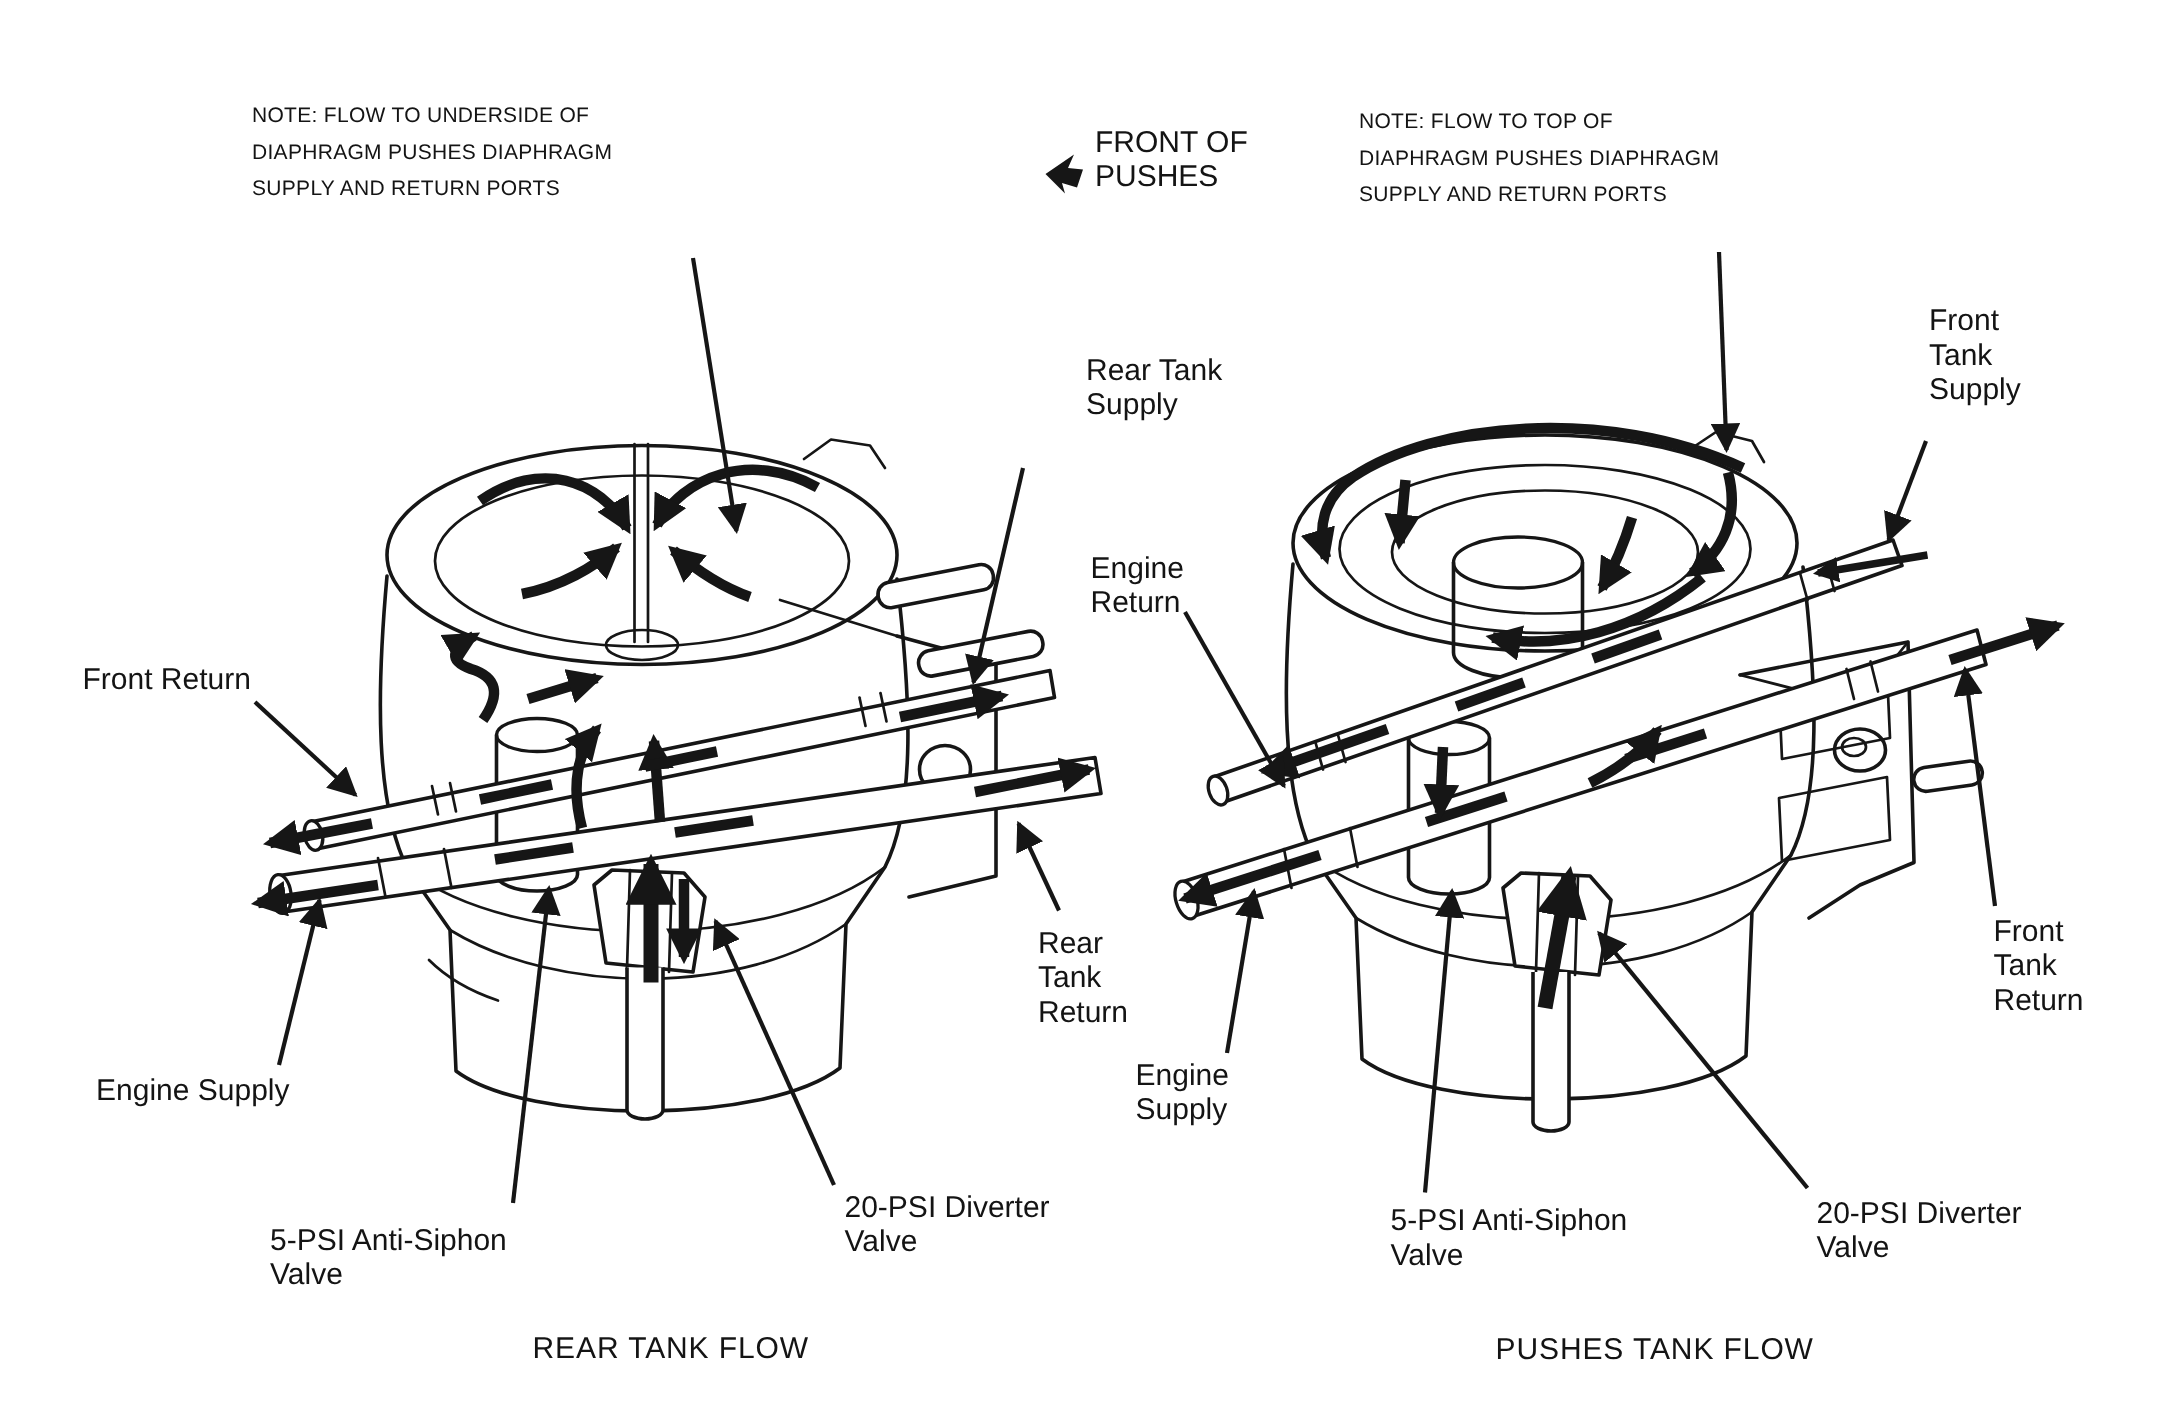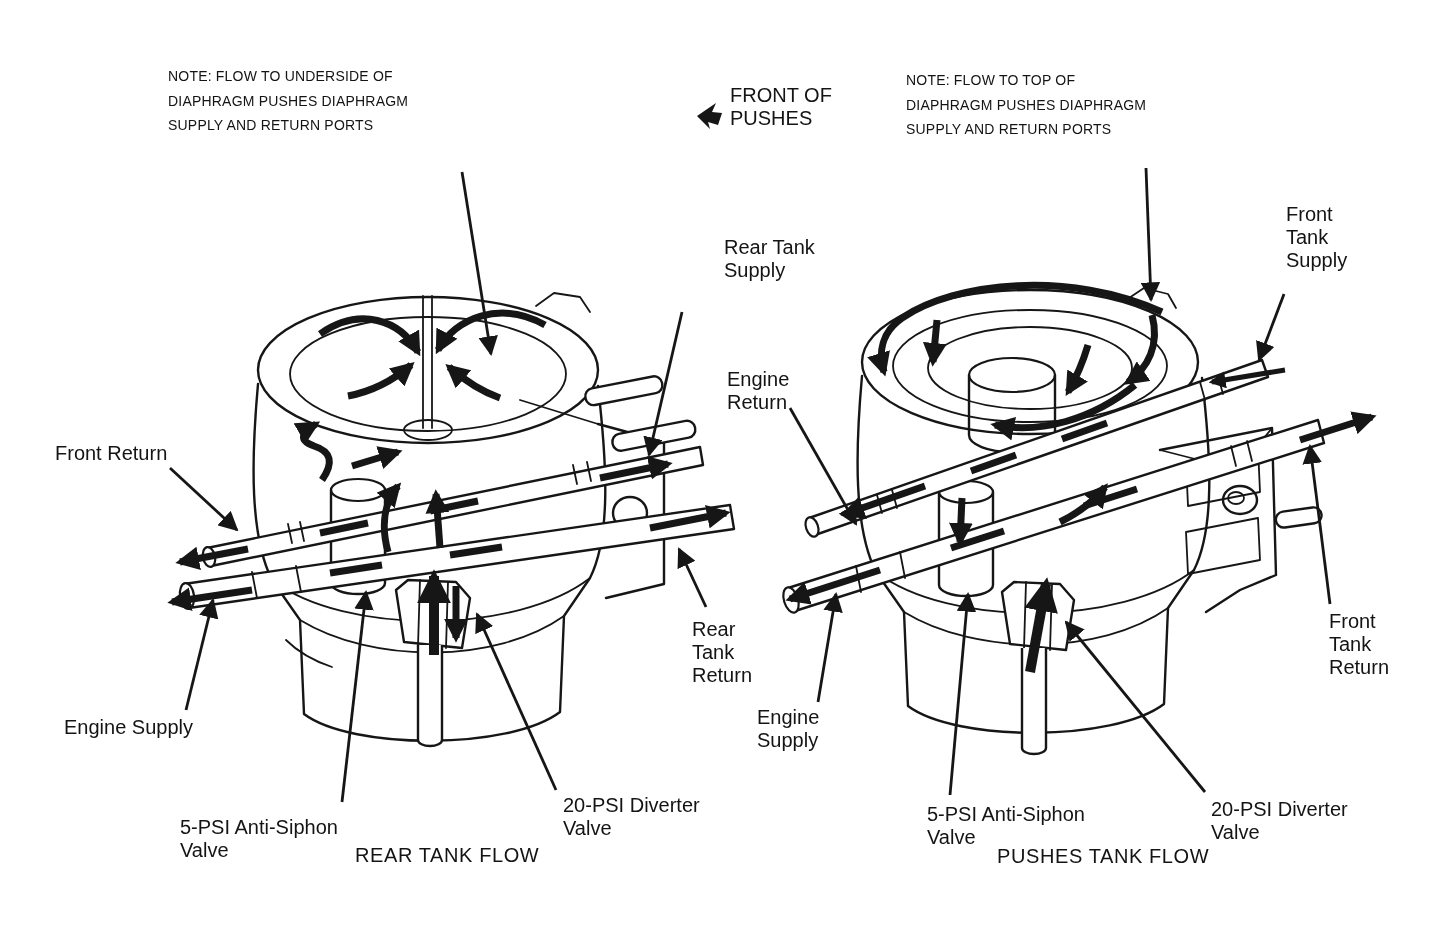--- a/index.html
+++ b/index.html
@@ -3,21 +3,21 @@
 <meta charset="utf-8">
 <style>
   html,body{margin:0;padding:0;background:#fff;}
   .canvas{
     position:relative;width:1450px;height:945px;background:#ffffff;
     font-family:"Liberation Sans", sans-serif;color:#141414;overflow:hidden;
   }
   .canvas svg{position:absolute;left:0;top:0;}
   .lbl{position:absolute;font-size:20px;line-height:23px;white-space:nowrap;color:#141414;}
   .note{position:absolute;font-size:14px;line-height:24.5px;white-space:nowrap;color:#141414;letter-spacing:.2px;}
-  .caption{position:absolute;font-size:20px;letter-spacing:.6px;color:#141414;white-space:nowrap;}
+  .caption{position:absolute;font-size:20px;letter-spacing:.6px;color:#141414;white-space:nowrap;margin-top:44px;}
   .outline{fill:none;stroke:#161616;stroke-width:2.4;stroke-linecap:round;stroke-linejoin:round;}
   .thin{stroke-width:1.8;}
   .pipe{fill:#ffffff;stroke:#161616;stroke-width:2.4;stroke-linejoin:round;}
   .cap{fill:#ffffff;stroke:#161616;stroke-width:2.2;}
   .flow{fill:none;stroke:#161616;stroke-width:7;stroke-linecap:butt;}
   .flow2{fill:none;stroke:#161616;stroke-width:5;}
   .flowX{fill:none;stroke:#161616;stroke-width:10;}
   .dash{stroke:#161616;stroke-width:7;}
   .leader{stroke:#161616;stroke-width:2.8;}
 </style>

